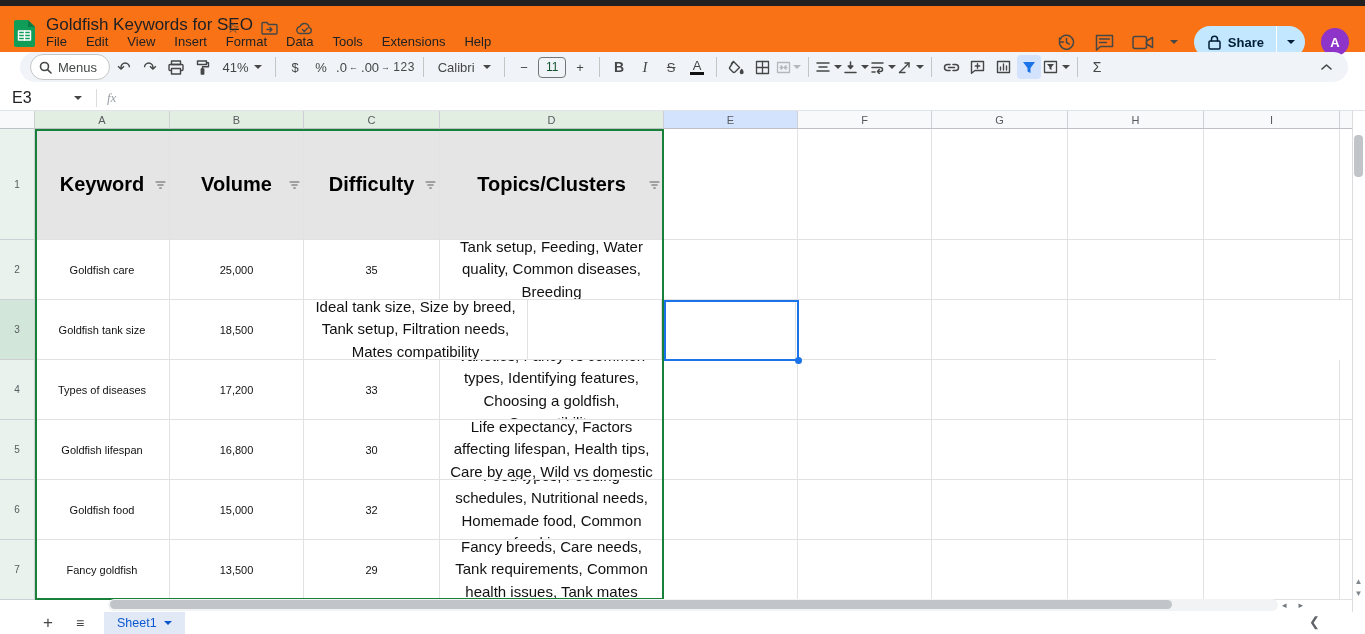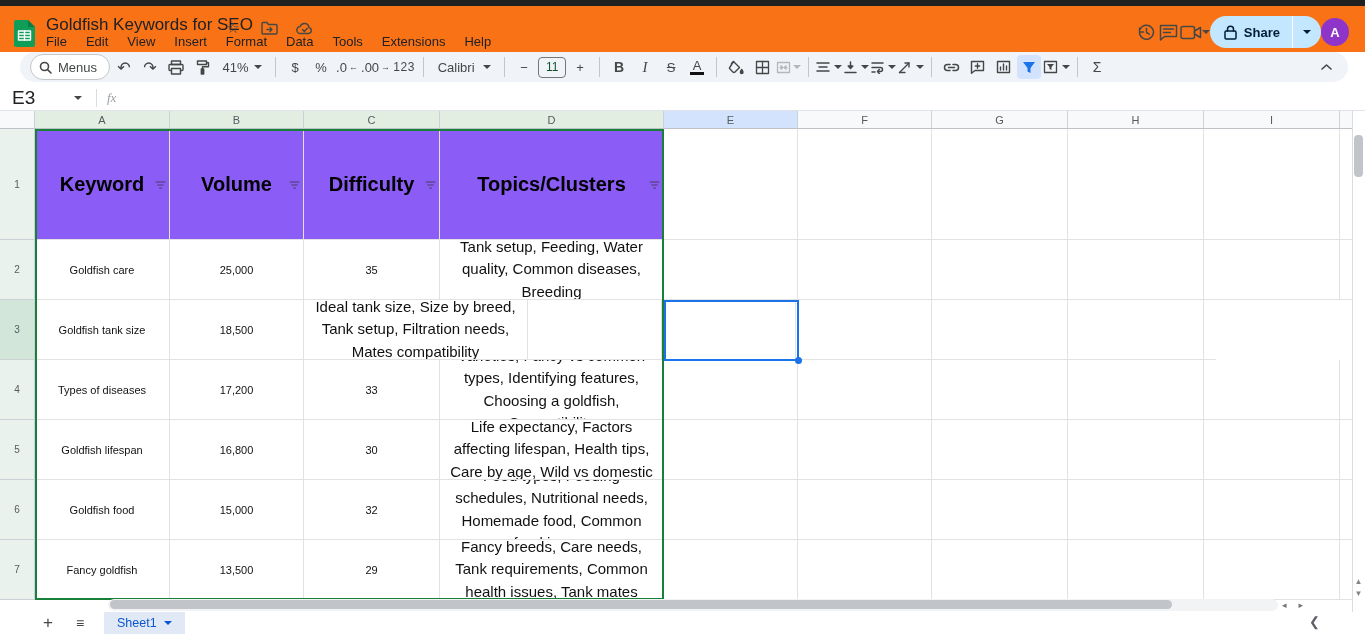--- a/index.html
+++ b/index.html
@@ -7,21 +7,21 @@
   .abs{position:absolute;box-sizing:border-box;}
   
   #winstrip{left:0;top:0;width:1365px;height:6px;background:#212121;}
   
   #titlebar{left:0;top:6px;width:1365px;height:46px;background:#f97316;padding-left:30px;}
   #sheetlogo{left:14px;top:14px;}
   #doctitle{left:46px;top:9px;font-size:17px;color:#202124;}
   #title-icons{left:222px;top:11px;display:flex;gap:14px;color:#444746;font-size:15px;align-items:center;}
   #menubar{left:46px;top:28px;display:flex;gap:19px;font-size:13px;color:#202124;}
   .menu-item{cursor:default;}
-  #top-right{right:16px;top:10px;display:flex;align-items:center;}
+  #top-right{right:16px;top:20px;display:flex;align-items:center;gap:16px;}
   .tr-icon{width:22px;height:22px;display:flex;align-items:center;justify-content:center;color:#444746;}
   #share-pill{display:flex;align-items:center;background:#c2e7ff;border-radius:16px;height:32px;overflow:hidden;}
   #share-main{display:flex;align-items:center;gap:7px;padding:0 12px 0 14px;height:100%;}
   #share-label{font-size:13px;font-weight:600;color:#001d35;}
   #share-sep{width:1px;height:32px;background:#ffffff;}
   #share-caret{padding:0 10px;height:100%;display:flex;align-items:center;}
   #avatar{width:28px;height:28px;border-radius:50%;background:#8e34c9;color:#fff;display:flex;align-items:center;justify-content:center;font-size:13px;font-weight:700;}
   
   #toolbar{left:20px;top:52px;width:1328px;height:30px;background:#f0f4f9;border-radius:20px;display:flex;align-items:center;padding:0 10px;gap:2px;}
   .tb{display:flex;align-items:center;justify-content:center;min-width:24px;height:24px;border-radius:4px;color:#444746;font-size:13px;gap:2px;}
@@ -35,40 +35,40 @@
   .tb.bold{font-weight:800;font-size:14px;}
   .tb.ital{font-style:italic;font-family:"Liberation Serif",serif;font-size:15px;}
   .tb.strike{text-decoration:line-through;font-size:13px;}
   .tb.tcolor{flex-direction:column;gap:0;font-size:13px;line-height:11px;}
   .tcolor .bar{width:14px;height:3px;background:#111;margin-top:1px;}
   .tb.disabled{color:#b4b8bd;}
   .tb.active{background:#d3e3fd;}
   #tb-spacer{flex:1;}
   
   #fxbar{left:0;top:85px;width:1365px;height:26px;background:#fff;border-bottom:1px solid #e0e3e7;display:flex;align-items:center;}
-  #namebox{width:60px;padding-left:12px;font-size:19px;color:#202124;}
+  #namebox{width:60px;padding-left:12px;font-size:16px;color:#202124;}
   #namecaret{margin-left:2px;}
   #fxdiv{width:1px;height:18px;background:#dadce0;margin:0 10px 0 14px;}
   #fxlabel{font-size:13px;font-style:italic;color:#9aa0a6;font-family:"Liberation Serif",serif;}
   
   #grid{left:0;top:111px;width:1352px;height:489px;background:#fff;}
   .grow{display:flex;}
   .c{box-sizing:border-box;border-right:1px solid #e2e2e2;border-bottom:1px solid #e2e2e2;display:flex;align-items:center;justify-content:center;background:#fff;overflow:hidden;}
   .hc{background:#f8f9fa;border-right:1px solid #cdd1d5;border-bottom:1px solid #bdc1c6;color:#575b5f;font-size:11px;}
   .hgreen{background:#e3eee3;}
   .hblue{background:#d3e3fd;}
   .gut{background:#e9f2ec;border-right:1px solid #cdd1d5;border-bottom:1px solid #cdd1d5;color:#575b5f;font-size:10px;}
   .gut.active{background:#d2e7da;}
   .cw0{width:35px;flex:none;}.cw1{width:135px;flex:none;}.cw2{width:134px;flex:none;}
   .cw3{width:136px;flex:none;}.cw4{width:224px;flex:none;}.cw5{width:134px;flex:none;}
   .cw6{width:134px;flex:none;}.cw7{width:136px;flex:none;}.cw8{width:136px;flex:none;}
   .cw9{width:136px;flex:none;}.cwF{width:12px;flex:none;border-right:none;}
   .rhH{height:18px;}.rh1{height:111px;}.rh{height:60px;}
   .grow>div{height:100%;}
-  .greencell{background:#8b5cf6;position:relative;color:#000;font-weight:700;font-size:20px;}
+  .greencell{background:#e5e5e5;position:relative;color:#000;font-weight:700;font-size:20px;}
   .greencell .htxt{padding:0 10px;}
   .fbtn{position:absolute;right:3px;top:50%;transform:translateY(-50%);opacity:.75;}
   .kcell{font-size:11px;color:#111;}
   .tcell{font-size:15px;color:#111;line-height:1.5;text-align:center;padding:0 8px;}
   
   #range-border{left:35px;top:129px;width:629px;height:471px;border:2px solid #188038;pointer-events:none;}
   #sel-e3{left:664px;top:300px;width:135px;height:61px;border:2px solid #1a73e8;pointer-events:none;background:transparent;}
   #fill-handle{left:795px;top:357px;width:7px;height:7px;border-radius:50%;background:#1a73e8;}
   
   #vscroll{left:1352px;top:111px;width:13px;height:501px;background:#fff;border-left:1px solid #dadce0;}

